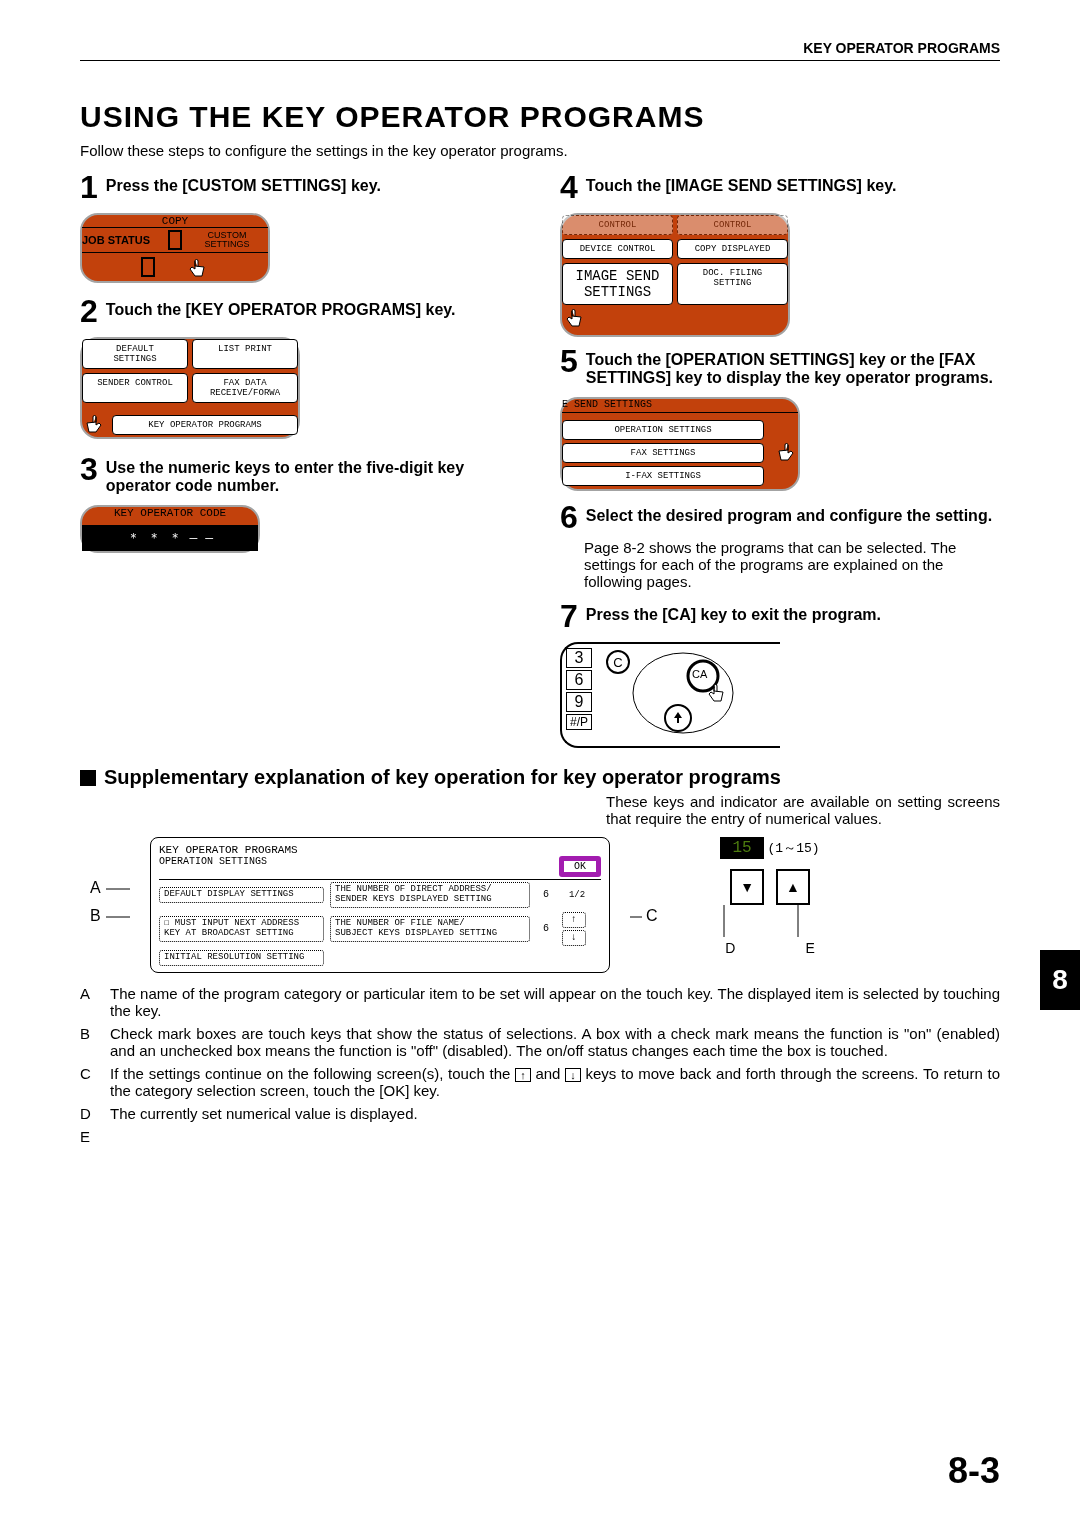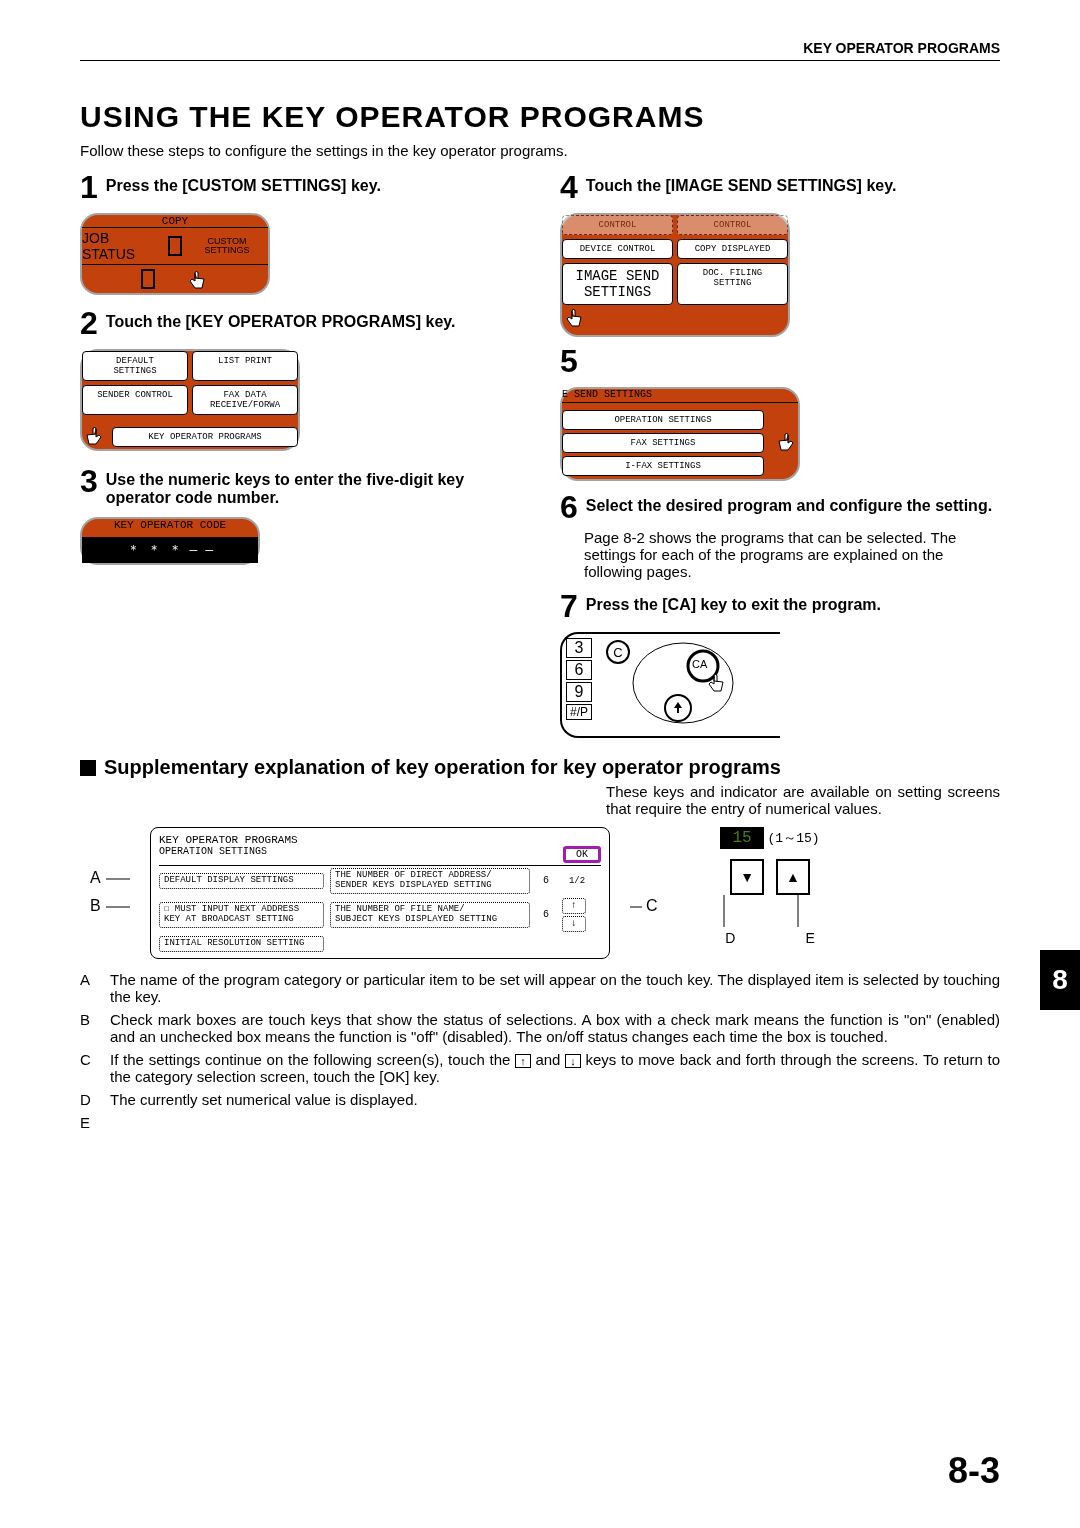--- a/index.html
+++ b/index.html
@@ -128,21 +128,21 @@
     position: relative;
   }
   .supp-panel .hdr-row {
     display: flex;
     justify-content: space-between;
     border-bottom: 1px solid #000;
     padding-bottom: 2px;
     margin-bottom: 2px;
   }
   .supp-panel .hdr-row .ok {
-    border: 3px solid #a21caf;
+    border: 5px solid #a21caf;
     border-radius: 3px;
     padding: 0 10px;
   }
   .supp-grid {
     display: grid;
     grid-template-columns: 165px 200px 20px 30px;
     gap: 4px 6px;
     align-items: center;
   }
   .supp-grid .cell {
@@ -243,21 +243,21 @@
   <div class="col">
 
     <div class="step">
       <div class="step-num">1</div>
       <div class="step-title">Press the [CUSTOM SETTINGS] key.</div>
     </div>
     <div class="fig">
       <div class="panel" style="width:190px;position:relative;">
         <div style="text-align:center;" class="mono">COPY</div>
         <div style="display:flex;align-items:center;gap:4px;border-top:1px solid #000;border-bottom:1px solid #000;padding:2px 0;">
-          <div style="flex:1;font-size:14px;">JOB STATUS</div>
+          <div style="flex:1;font-size:11px;font-weight:bold;">JOB STATUS</div>
           <div style="border:2px solid #000;width:14px;height:20px;"></div>
           <div style="font-size:9px;white-space:pre;line-height:1;flex:1;text-align:center;">CUSTOM
 SETTINGS</div>
         </div>
         <div style="display:flex;justify-content:center;gap:30px;margin-top:4px;">
           <div style="border:2px solid #000;width:14px;height:20px;"></div>
           <svg class="finger-svg" viewBox="0 0 24 24">
               <path d="M10 4 v8 l-3-2-2 2 5 7h7l2-9-9-1z M10 4a1.5 1.5 0 013 0v6" fill="#fff" stroke="#000"></path>
             </svg>
         </div>
@@ -318,20 +318,21 @@
 SETTING</div>
         </div>
         <div style="margin-top:2px;"><svg class="finger-svg" viewBox="0 0 24 24">
               <path d="M10 4 v8 l-3-2-2 2 5 7h7l2-9-9-1z M10 4a1.5 1.5 0 013 0v6" fill="#fff" stroke="#000"></path>
             </svg></div>
       </div>
     </div>
 
     <div class="step" style="margin-top:8px;">
       <div class="step-num">5</div>
+      <div class="step-title">Touch the [OPERATION SETTINGS] key or the [FAX SETTINGS] key to display the key operator programs.</div>
     </div>
     <div class="fig">
       <div class="panel" style="width:240px;position:relative;">
         <div class="mono" style="border-bottom:1px solid #000;padding-bottom:2px;font-size:10px;">E SEND SETTINGS</div>
         <div style="display:flex;align-items:center;gap:10px;margin-top:4px;">
           <div style="flex:1;">
             <div class="btn-box btn-wide" style="display:block;font-size:9px;margin:3px 0;">OPERATION SETTINGS</div>
             <div class="btn-box btn-wide" style="display:block;font-size:9px;margin:3px 0;">FAX SETTINGS</div>
             <div class="btn-box btn-wide" style="display:block;font-size:9px;margin:3px 0;">I-FAX SETTINGS</div>
           </div>

